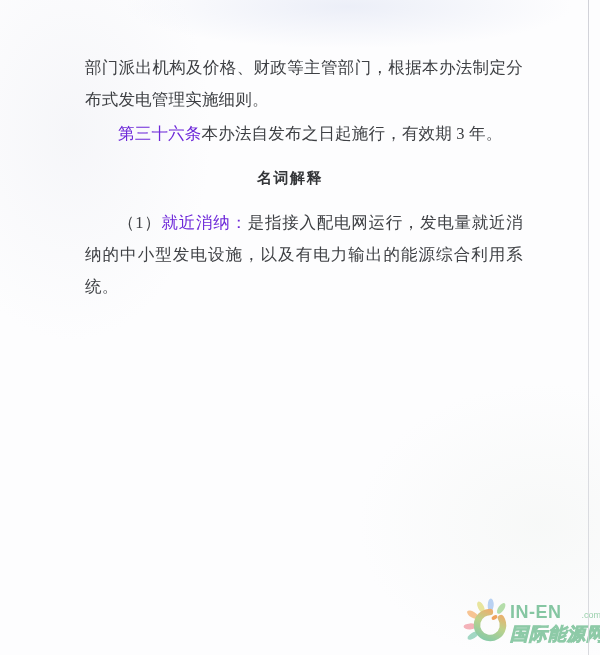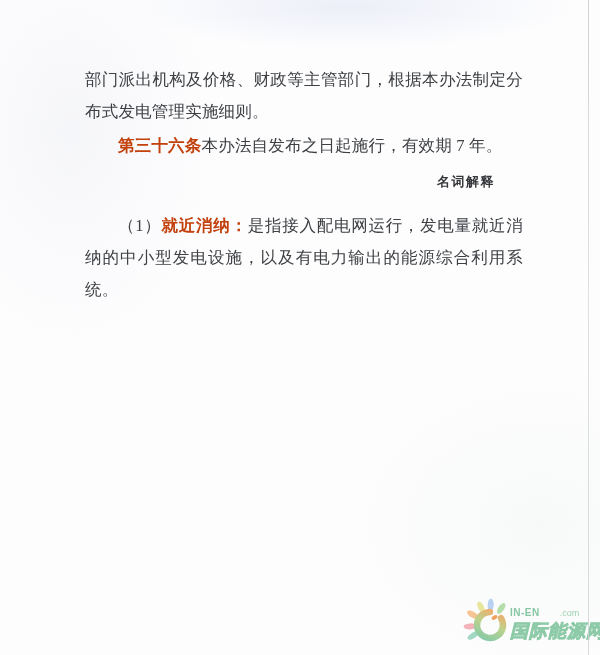--- a/index.html
+++ b/index.html
@@ -17,43 +17,43 @@
       radial-gradient(ellipse 320px 60px at 58% 1%, rgba(222,227,243,0.55), rgba(222,227,243,0) 70%),
       radial-gradient(ellipse 200px 300px at 12% 20%, rgba(238,239,244,0.5), rgba(238,239,244,0) 70%),
       radial-gradient(ellipse 260px 200px at 90% 80%, rgba(240,243,240,0.45), rgba(240,243,240,0) 70%);
   }
   .page-edge{
     position:absolute;left:588px;top:0;width:1px;height:655px;
     background:linear-gradient(180deg,#c6c7cf 0%,#d8d9df 45%,#cfd1d6 100%);
     opacity:.8;
   }
   .content{
-    position:absolute;left:85px;top:64px;width:438px;
+    position:absolute;left:85px;top:52px;width:438px;
     color:#3e4044;font-size:16.5px;line-height:31.6px;
     letter-spacing:0.2px;
     text-align:justify;text-justify:inter-ideograph;
   }
   .content p{margin:0 0 3px 0;}
   .indent{text-indent:2em;}
-  .content b{font-weight:700;color:#c2410c;}
+  .content b{font-weight:400;color:#6d28d9;}
   .glossary-heading{
-    font-size:13px;font-weight:700;color:#343639;
-    text-align:right;letter-spacing:1.5px;
-    margin:4px 28px 13px 0;line-height:31.6px;
+    font-size:15px;font-weight:700;color:#343639;
+    text-align:center;letter-spacing:1.5px;
+    margin:13px 28px 13px 0;line-height:31.6px;
   }
   
   .watermark{
     position:absolute;left:463px;top:596px;width:140px;height:59px;
     opacity:0.92;pointer-events:none;
   }
   .wm-icon{position:absolute;left:0;top:2px;}
   .wm-text{position:absolute;left:47px;top:6px;white-space:nowrap;}
   .wm-site{
     font-family:"Liberation Sans","DejaVu Sans",sans-serif;
-    font-weight:700;font-size:10px;color:#7cc29b;letter-spacing:0.5px;
+    font-weight:700;font-size:18px;color:#7cc29b;letter-spacing:0.5px;
   }
   .wm-tld{
     font-family:"Liberation Sans","DejaVu Sans",sans-serif;
     font-weight:400;font-size:9px;color:#93cda6;padding-left:20px;
   }
   .wm-name{
     font-family:"Liberation Sans","DejaVu Sans",sans-serif;
     font-weight:700;font-style:italic;font-size:18px;
     color:rgba(141,201,164,0.75);
     -webkit-text-stroke:0.8px #84c6a0;
@@ -63,21 +63,21 @@
 </head>
 <body>
 
 <div class="page">
   <div class="scan-tint"></div>
 
   <div class="content">
 
     <p>部门派出机构及价格、财政等主管部门，根据本办法制定分布式发电管理实施细则。</p>
 
-    <p class="indent"><b>第三十六条</b><span>本办法自发布之日起施行，有效期 7 年。</span></p>
+    <p class="indent"><b>第三十六条</b><span>本办法自发布之日起施行，有效期 3 年。</span></p>
 
     <div class="glossary-heading">名词解释</div>
 
     <p class="indent"><span>（1）</span><b>就近消纳：</b><span>是指接入配电网运行，发电量就近消纳的中小型发电设施，以及有电力输出的能源综合利用系统。</span></p>
 
 
 
   </div>
 
   <div class="watermark">

